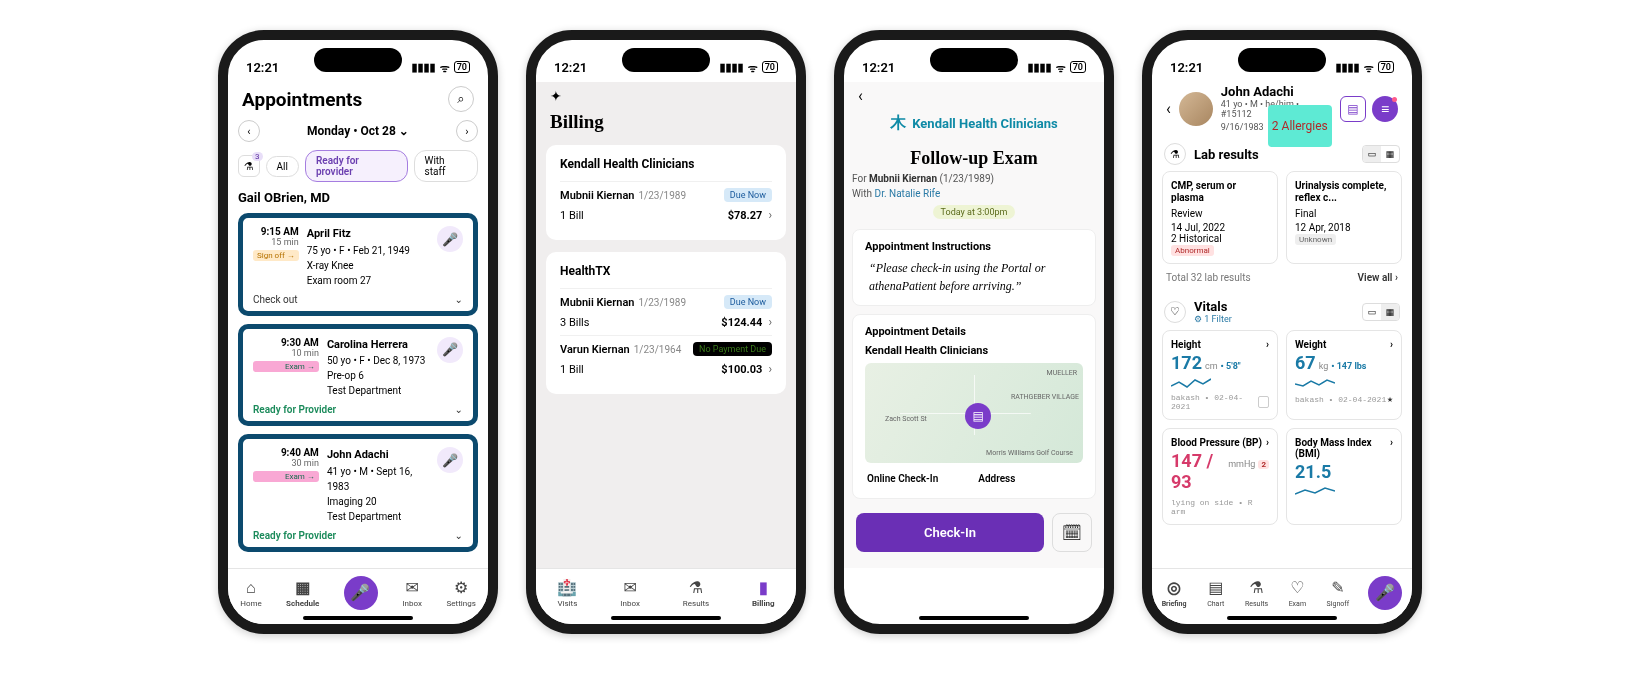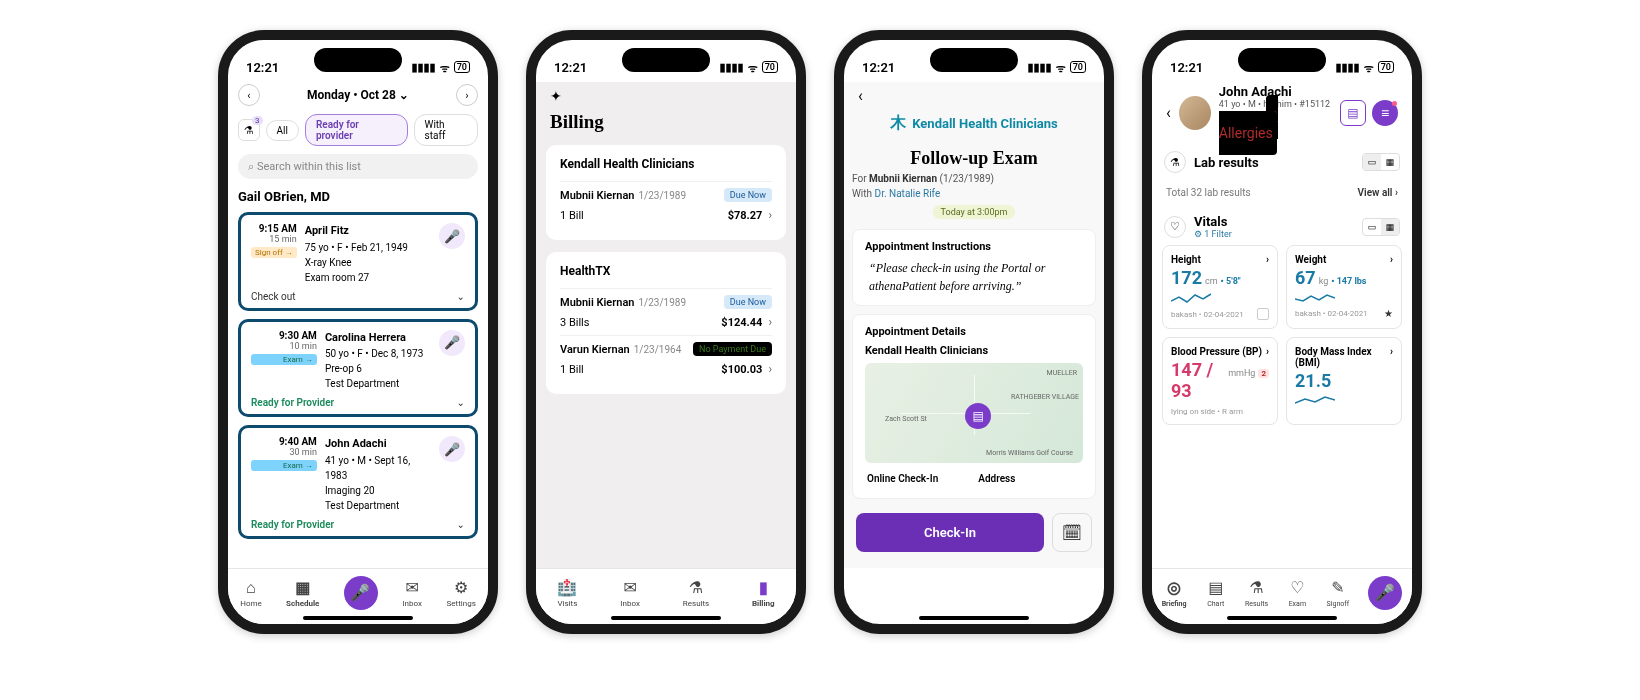--- a/index.html
+++ b/index.html
@@ -69,28 +69,28 @@
   .p1-datebar { display:flex;align-items:center;justify-content:space-between;padding:2px 0 8px; }
   .nav-circ { width:22px;height:22px;border:1px solid #ccc;border-radius:50%;display:flex;align-items:center;justify-content:center;font-size:11px; }
   .p1-date { font-size:12px; font-weight:700; }
   .chips { display:flex; gap:6px; align-items:center; padding-bottom:8px; }
   .filter-btn { position:relative; width:22px;height:22px;border:1px solid #ddd;border-radius:6px;display:flex;align-items:center;justify-content:center;font-size:11px; }
   .filter-badge { position:absolute;top:-4px;right:-4px;background:#e8def8;color:#5b2fa0;font-size:8px;border-radius:6px;padding:0 3px; }
   .chip { font-size:10px; padding:4px 10px; border:1px solid #ddd; border-radius:12px; }
   .chip.sel { border-color:#a57de0; color:#6b3fb0; background:#f6f0fd; font-weight:600; }
   .searchbar { background:#f1f1f1;border-radius:14px;padding:6px 10px;font-size:11px;color:#888;margin-bottom:10px; }
   .doctor { font-size:13px; font-weight:700; margin-bottom:8px; }
-  .appt-card { border:3px solid #0c4a6e; border-radius:10px; padding:8px 10px 6px; margin-bottom:8px; }
+  .appt-card { border:5px solid #0c4a6e; border-radius:10px; padding:8px 10px 6px; margin-bottom:8px; }
   .appt-top { display:flex; gap:8px; }
   .appt-time { text-align:right; font-size:10px; min-width:42px; }
   .appt-time b { font-weight:700; }
   .appt-dur { font-size:9px; color:#666; }
   .appt-tag { font-size:8px; border-radius:3px; padding:1px 4px; margin-top:3px; display:inline-block; }
   .tag-signoff { background:#ffe9c7; color:#b57200; }
-  .tag-exam { background:#7dd3fc; color:#176b4e;padding-left:32px; }
+  .tag-exam { background:#f9a8d4; color:#176b4e;padding-left:32px; }
   .appt-body { font-size:10px; line-height:1.5; flex:1; }
   .appt-body b { font-size:11px; }
   .mic-small { width:26px;height:26px;border-radius:50%;background:#f1e9fb;display:flex;align-items:center;justify-content:center;color:#7a3cc9;font-size:13px; }
   .appt-foot { display:flex;justify-content:space-between;font-size:10px;padding-top:6px;color:#333; }
   .foot-ready { color:#1a8a5a; font-weight:600; }
 
   
   .p2-head { padding: 4px 14px 2px; }
   .gear { font-size:14px; }
   .billing-title { font-family: Georgia, serif; font-size:19px; font-weight:700; padding:4px 14px 12px; }
@@ -130,21 +130,21 @@
   .addr-row { display:flex; font-size:10px; font-weight:600; gap:40px; padding:4px 2px; }
   .checkin-bar { display:flex; gap:8px; padding:6px 4px 0; }
   .checkin-btn { flex:1; background:#6a2fb5; color:#fff; text-align:center; padding:12px; border-radius:8px; font-size:13px; font-weight:600; }
   .cal-btn { width:40px; border:1px solid #ddd; border-radius:8px; display:flex;align-items:center;justify-content:center;font-size:16px; }
 
   
   .p4-head { display:flex; align-items:center; gap:8px; padding:2px 4px; }
   .avatar { width:34px;height:34px;border-radius:50%;background:linear-gradient(135deg,#d4b896,#a88660); }
   .p4-name { font-size:13px; font-weight:700; }
   .p4-meta { font-size:9px; color:#555; }
-  .allergy-pill { background:#000000;color:#b02a2a;font-size:14px;padding:14px 4px;border-radius:4px;margin-left:2px; }
+  .allergy-pill { background:#5eead4;color:#b02a2a;font-size:12px;padding:14px 4px;border-radius:4px;margin-left:2px; }
   .p4-actions { margin-left:auto; display:flex; gap:6px; }
   .sq-btn { width:26px;height:26px;border:1.5px solid #7a3cc9;border-radius:6px;display:flex;align-items:center;justify-content:center;color:#7a3cc9;font-size:12px; }
   .round-btn { width:26px;height:26px;border-radius:50%;background:#7a3cc9;color:#fff;display:flex;align-items:center;justify-content:center;font-size:14px;position:relative; }
   .round-btn::after { content:""; position:absolute; top:1px; right:1px; width:5px;height:5px;background:#ff5a8a;border-radius:50%; }
   .section-head { display:flex; align-items:center; gap:8px; padding:8px 2px 6px; }
   .sh-icon { width:22px;height:22px;border:1px solid #ddd;border-radius:50%;display:flex;align-items:center;justify-content:center;font-size:11px; }
   .sh-title { font-size:13px; font-weight:700; flex:1; }
   .view-toggle { display:flex; border:1px solid #ddd; border-radius:4px; overflow:hidden; }
   .vt { width:18px;height:16px;font-size:9px;display:flex;align-items:center;justify-content:center; }
   .vt.sel { background:#eee; }
@@ -157,21 +157,21 @@
   .totals-row { display:flex;justify-content:space-between;align-items:center;font-size:10px;color:#777;padding:8px 4px; }
   .viewall { color:#333; font-weight:600; }
   .filter-link { color:#2a7aa6; font-size:9px; }
   .vitals-grid { display:grid; grid-template-columns:1fr 1fr; gap:8px; }
   .vital-card { border:1px solid #e5e5e5; border-radius:8px; padding:8px; position:relative; }
   .vital-title { font-size:10px; font-weight:700; display:flex; justify-content:space-between; }
   .vital-val { font-size:18px; font-weight:700; color:#1a7aa6; display:flex; align-items:baseline; gap:3px; padding:2px 0; }
   .vital-val small { font-size:9px; color:#888; font-weight:400; }
   .vital-alt { font-size:9px; color:#1a7aa6; }
   .vital-bp { color:#d63a6a; }
-  .vital-foot { font-size:8px; color:#999; display:flex;justify-content:space-between;align-items:center;padding-top:4px; }
+  .vital-foot { font-size:8px; color:#999; display:flex;justify-content:space-between;align-items:center;padding-top:4px;font-family:Liberation Mono, monospace; }
   .spark { height:14px; }
   .spark svg { width:40px; height:14px; }
   .star { color:#333; font-size:10px; }
   .check { width:12px;height:12px;border:1px solid #ccc;border-radius:2px; }
 
   .p4-tabbar .tabitem { font-size:7px; }
 </style>
 </head>
 <body>
 
@@ -179,41 +179,43 @@
   <div class="notch"></div>
   <div class="statusbar">
     <span>12:21</span>
     <span class="status-icons">
       <span>▮▮▮▮</span>
       <span>ᯤ</span>
       <span class="battery">70</span>
     </span>
   </div>
   <div class="screen">
+    <div class="p1-header">
+      <div class="p1-title">Appointments</div>
+      <div class="search-circ">
+          <span>⌕</span>
+        </div>
+    </div>
     <div class="p1-datebar">
       <div class="nav-circ">
           <span>‹</span>
         </div>
       <div class="p1-date"><span>Monday • Oct 28</span> <span>⌄</span></div>
       <div class="nav-circ">
           <span>›</span>
         </div>
     </div>
     <div class="chips">
       <div class="filter-btn">
         <span>⚗</span>
         <span class="filter-badge">3</span>
       </div>
       <div class="chip">All</div>
       <div class="chip sel">Ready for provider</div>
       <div class="chip">With staff</div>
-    </div>
-    <div class="searchbar">
-      <span>⌕</span>
-      <span>Search within this list</span>
     </div>
     <div class="doctor">Gail OBrien, MD</div>
 
     <div id="p1-list">
         <div class="appt-card">
     <div class="appt-top">
       <div class="appt-time">
         <b>9:15 AM</b>
         <div class="appt-dur">15 min</div>
         <span class="appt-tag tag-signoff">Sign off →</span>
@@ -462,20 +464,32 @@
     </div>
 
     <div class="section-head">
       <div class="sh-icon">⚗</div>
       <div class="sh-title">Lab results</div>
       <div class="view-toggle">
         <div class="vt sel">▭</div>
         <div class="vt">▦</div>
       </div>
     </div>
+    <div class="lab-scroll" id="p4-labs">
+        <div class="lab-card"><div class="lab-title">CMP, serum or plasma</div>
+    <div class="lab-status">Review</div>
+    <div>14 Jul, 2022</div>
+    <div>2 Historical</div>
+    <span class="pill-abn">Abnormal</span></div>
+        <div class="lab-card"><div class="lab-title">Urinalysis complete, reflex c...</div>
+    <div class="lab-status">Final</div>
+    <div>12 Apr, 2018</div>
+    
+    <span class="pill-unk">Unknown</span></div>
+      </div>
     <div class="totals-row">
       <span>Total 32 lab results</span>
       <span class="viewall"><span>View all</span> <span>›</span></span>
     </div>
 
     <div class="section-head">
       <div class="sh-icon">♡</div>
       <div>
         <div class="sh-title">Vitals</div>
         <div class="filter-link">⚙ <span>1 Filter</span></div>

